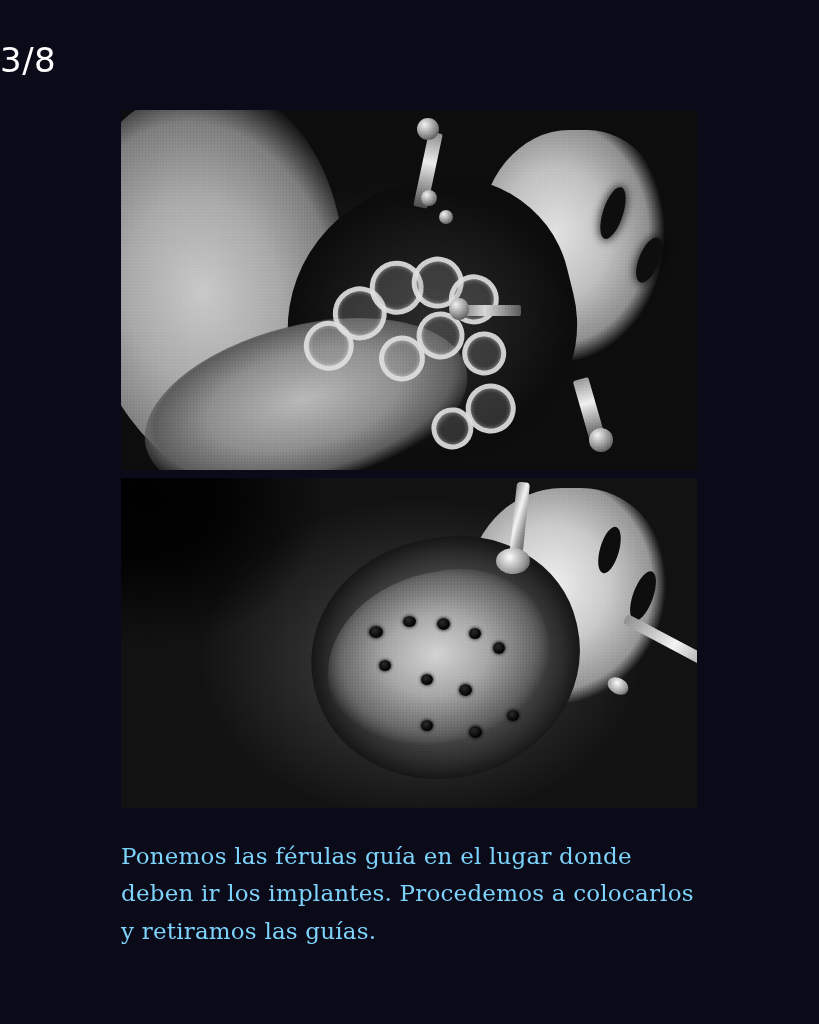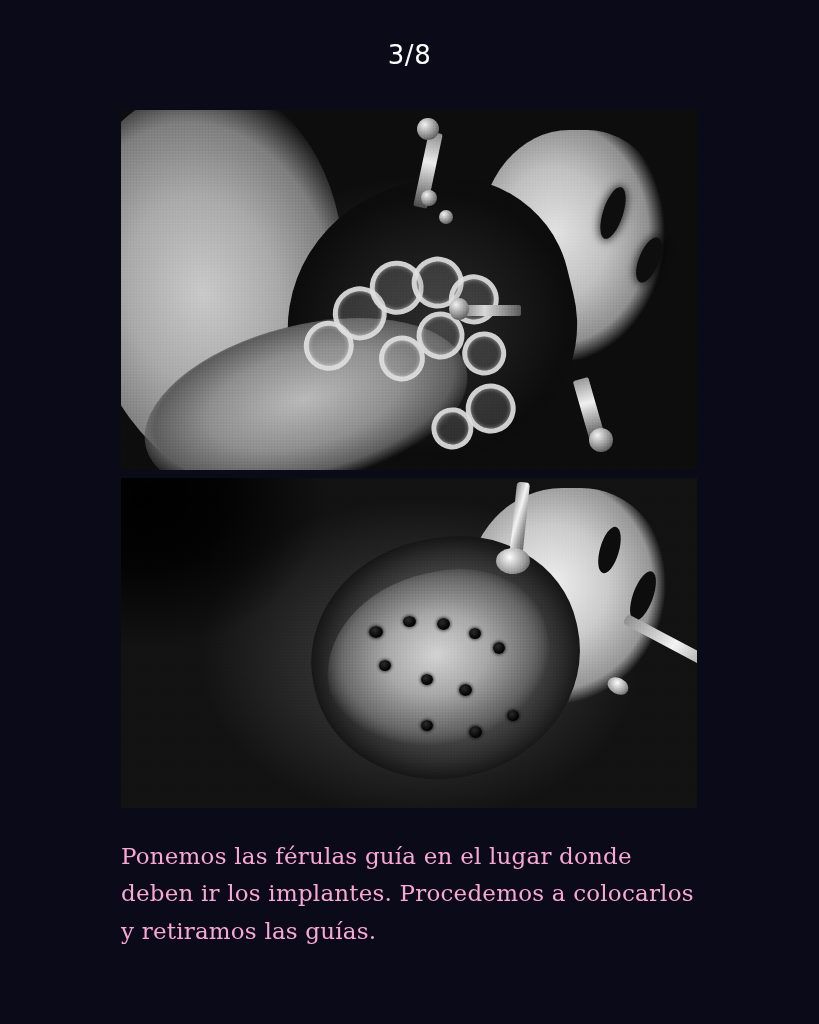--- a/index.html
+++ b/index.html
@@ -18,23 +18,22 @@
     width: 819px;
     height: 1024px;
     background: #0a0a18;
     box-sizing: border-box;
   }
   .counter {
     position: absolute;
     top: 40px;
     left: 0;
     width: 100%;
-    text-align: center;
     color: #ffffff;
-    font-size: 26px;
+    font-size: 34px;
     letter-spacing: 0.5px;
     font-family: "DejaVu Sans", sans-serif;
   }
   .media-stack {
     position: absolute;
     left: 121px;
     top: 110px;
     width: 576px;
   }
   .photo {
@@ -183,21 +182,21 @@
       repeating-linear-gradient(0deg, rgba(255,255,255,0.03) 0 1px, rgba(0,0,0,0) 1px 3px),
       repeating-linear-gradient(90deg, rgba(0,0,0,0.045) 0 1px, rgba(0,0,0,0) 1px 3px);
     mix-blend-mode: overlay;
   }
 
   .caption {
     position: absolute;
     left: 121px;
     top: 838px;
     width: 580px;
-    color: #f9a8d4;
+    color: #7dd3fc;
     font-size: 23px;
     line-height: 1.62;
     font-family: "DejaVu Serif", serif;
     letter-spacing: 0.2px;
   }
 </style>
 </head>
 <body>
 
 <div class="slide">

